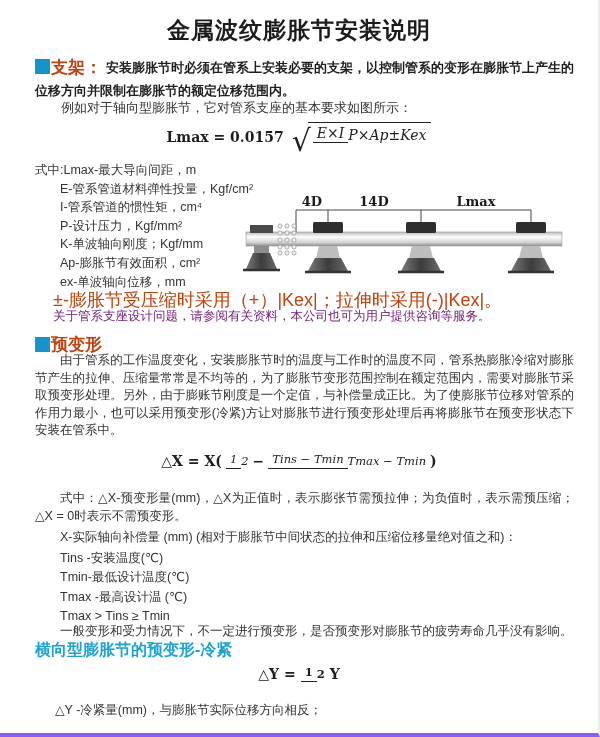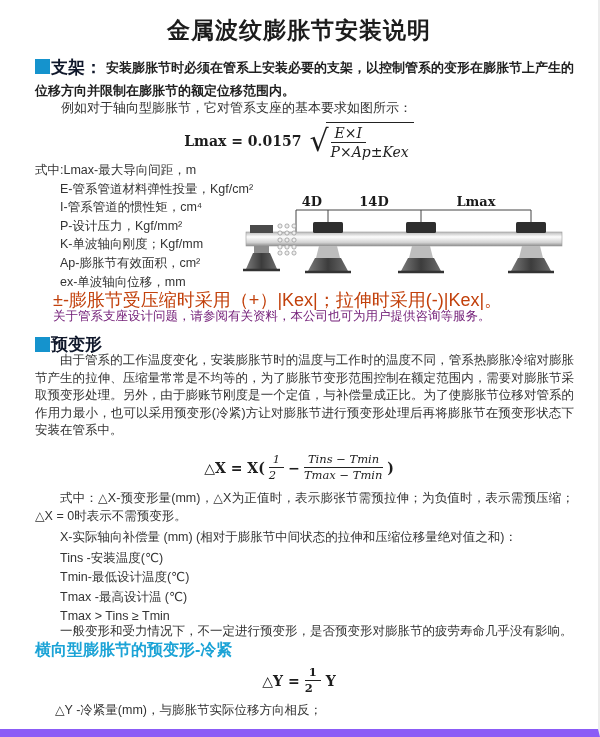--- a/index.html
+++ b/index.html
@@ -8,47 +8,47 @@
     width:600px; height:737px;
     font-family:"Liberation Sans","DejaVu Sans",sans-serif;
     color:#333;
     position:relative;
     overflow:hidden;
   }
   .page {
     position:absolute; inset:0;
     background:#fff;
     border-right:2px solid #ececec;
-    border-bottom:8px solid #8b5cf6;
+    border-bottom:4px solid #8b5cf6;
   }
   .doc-title {
     position:absolute; top:15px; left:0; width:100%;
     text-align:center; font-size:23px; font-weight:700; color:#1c1c1c;
     letter-spacing:1px;
   }
   
   .sec-head-inline {
     position:absolute; left:35px; right:24px; top:56px;
     font-size:13px; line-height:23px; color:#222; text-align:justify;
   }
   .marker-sq { display:inline-block; width:15px; height:15px; background:#1593cd; vertical-align:-2px; margin-right:1px; }
-  .cyan { color:#0f172a;margin-top:48px; }
+  .cyan { color:#c2410c;margin-top:48px; }
   .sec-label { font-size:17px; font-weight:700; vertical-align:-1px; margin-right:4px; }
   .bold-intro { font-weight:700; color:#1f1f1f; }
   .example-line { position:absolute; left:61px; top:99px; font-size:13px; color:#333;text-align:right; }
 
   
   .formula { position:absolute; left:0; width:100%; display:flex; justify-content:center;
              font-family:"DejaVu Serif","Liberation Serif",serif; color:#1d1d1d; font-size:14px; }
   .f1 { top:122px; }
   .f1 .lhs { font-weight:700; margin-right:8px; align-self:center; }
   .sqrt { display:inline-flex; align-items:flex-start; }
   .rad-sign { font-size:30px; line-height:30px; font-weight:400; transform:translateY(4px); }
   .under-root { border-top:1.5px solid #222; margin-left:-3px; padding:2px 5px 0 5px; }
-  .frac { display:inline-flex; flex-direction:column; align-items:flex-start; font-style:italic; line-height:1.15; }
+  .frac { display:inline-flex; flex-direction:row; align-items:flex-end; font-style:italic; line-height:1.15; }
   .frac .num { border-bottom:1px solid #222; padding:0 4px 1px; }
   .frac .den { padding-top:1px; }
   .f2 { top:453px; font-size:14px; }
   .f2 .mainpart { font-weight:700; font-style:normal; }
   .f2 .frac { font-size:11.5px; margin:0 4px; vertical-align:middle; }
   .f2-row { display:inline-flex; align-items:center; }
   .f3 { top:666px; }
   .f3 .mainpart { font-weight:700; }
   .f3 .frac { font-size:11.5px; margin:0 5px; font-style:normal; font-weight:700; }
 

